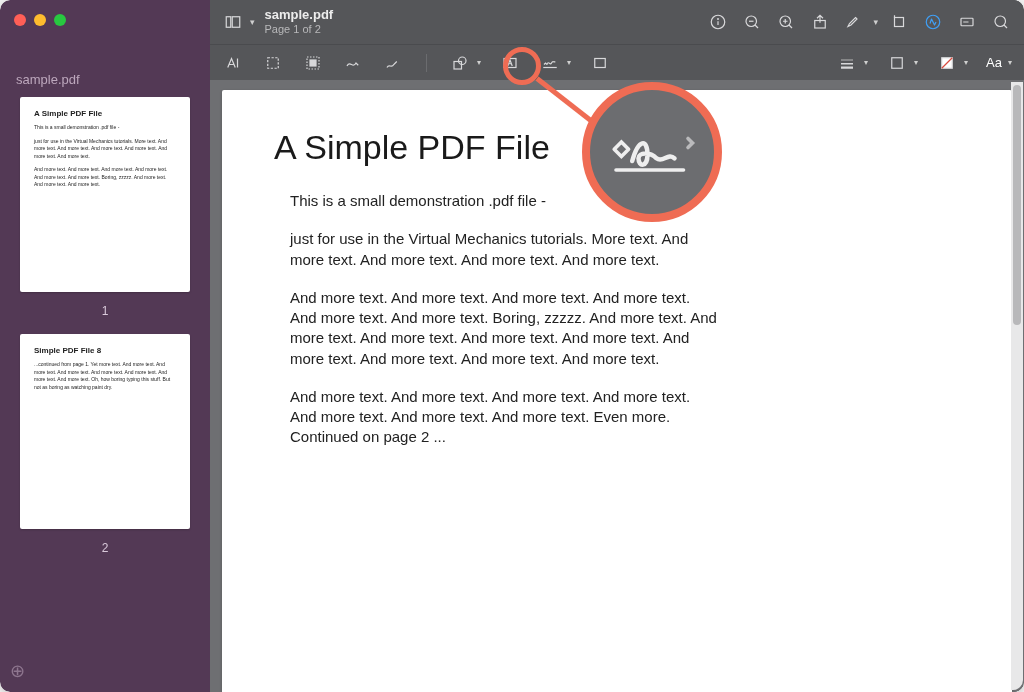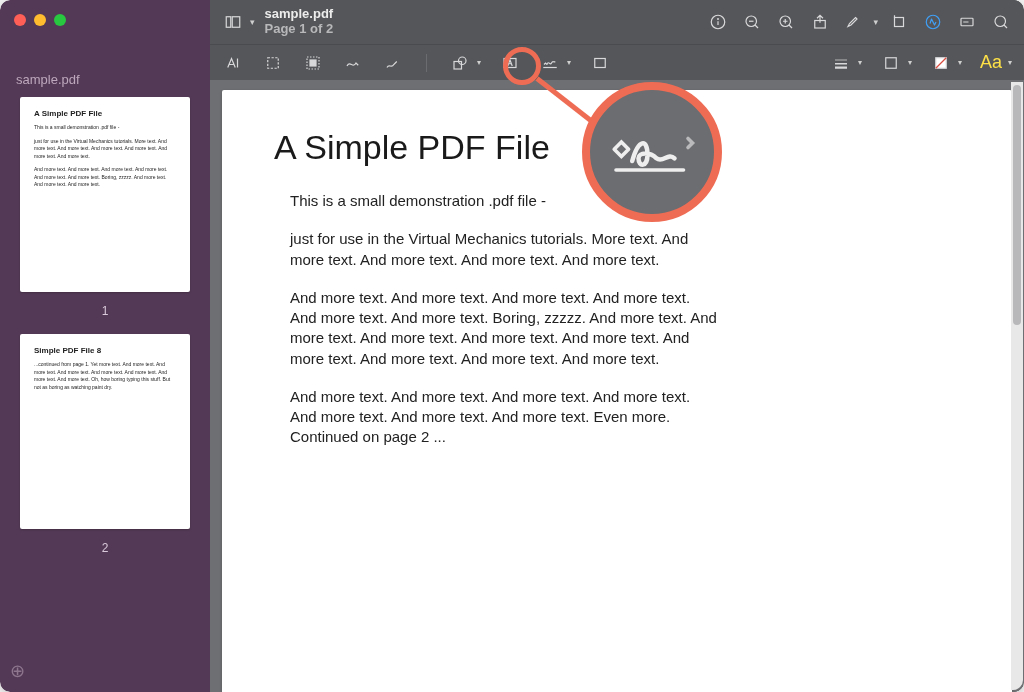--- a/index.html
+++ b/index.html
@@ -89,21 +89,21 @@
       gap: 6px;
     }
     .title-block {
       display: flex;
       flex-direction: column;
       margin-left: 4px;
       margin-right: auto;
       line-height: 1.15;
     }
     .title-main { color: #ececec; font-size: 13px; font-weight: 600; }
-    .title-sub { color: #b8b8ba; font-size: 13px; font-weight: bold; }
+    .title-sub { color: #b8b8ba; font-size: 11px; }
     .tb-icon {
       width: 26px; height: 26px;
       display: flex; align-items: center; justify-content: center;
       color: #d9d9db;
       cursor: pointer;
       border-radius: 4px;
     }
     .tb-icon svg { width: 18px; height: 18px; stroke: currentColor; fill: none; stroke-width: 1.6; }
     .tb-group { display: flex; align-items: center; gap: 8px; }
     .chev { font-size: 9px; color: #cfcfcf; margin-left: -2px; }
@@ -120,21 +120,21 @@
     }
     .tool {
       width: 22px; height: 22px;
       display: flex; align-items: center; justify-content: center;
       color: #d8d8da;
       cursor: pointer;
     }
     .tool svg { width: 18px; height: 18px; stroke: currentColor; fill: none; stroke-width: 1.6; }
     .tool-chev { font-size: 8px; color: #cfcfcf; margin-left: -12px; cursor:pointer; }
     .vsep { width: 1px; height: 18px; background: #6b6c6f; margin: 0 4px; }
-    .tool-txt { color: #fde047; font-size: 18px; }
+    .tool-txt { color: #ffffff; font-size: 13px; }
     .spacer { flex: 1; }
 
     .content {
       flex: 1;
       background: #6e6f72;
       padding: 10px 12px 0 12px;
       overflow: hidden;
     }
     .page {
       background: #fff;

